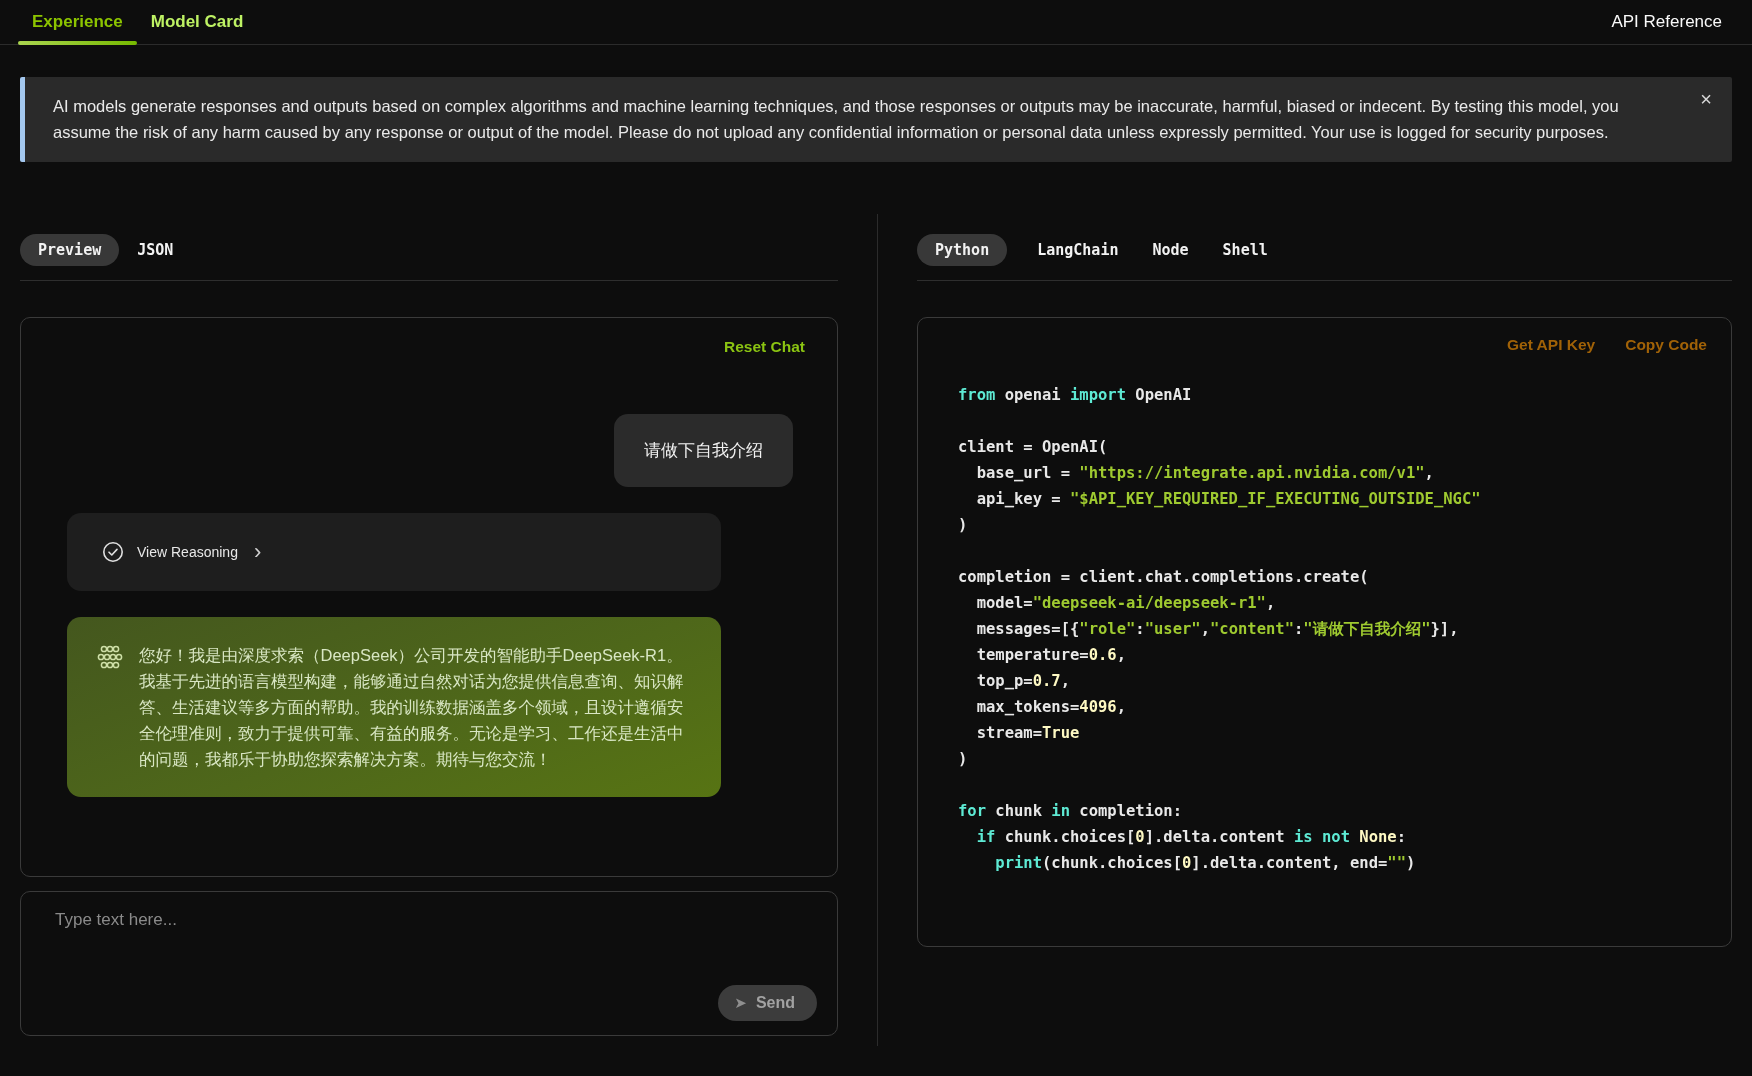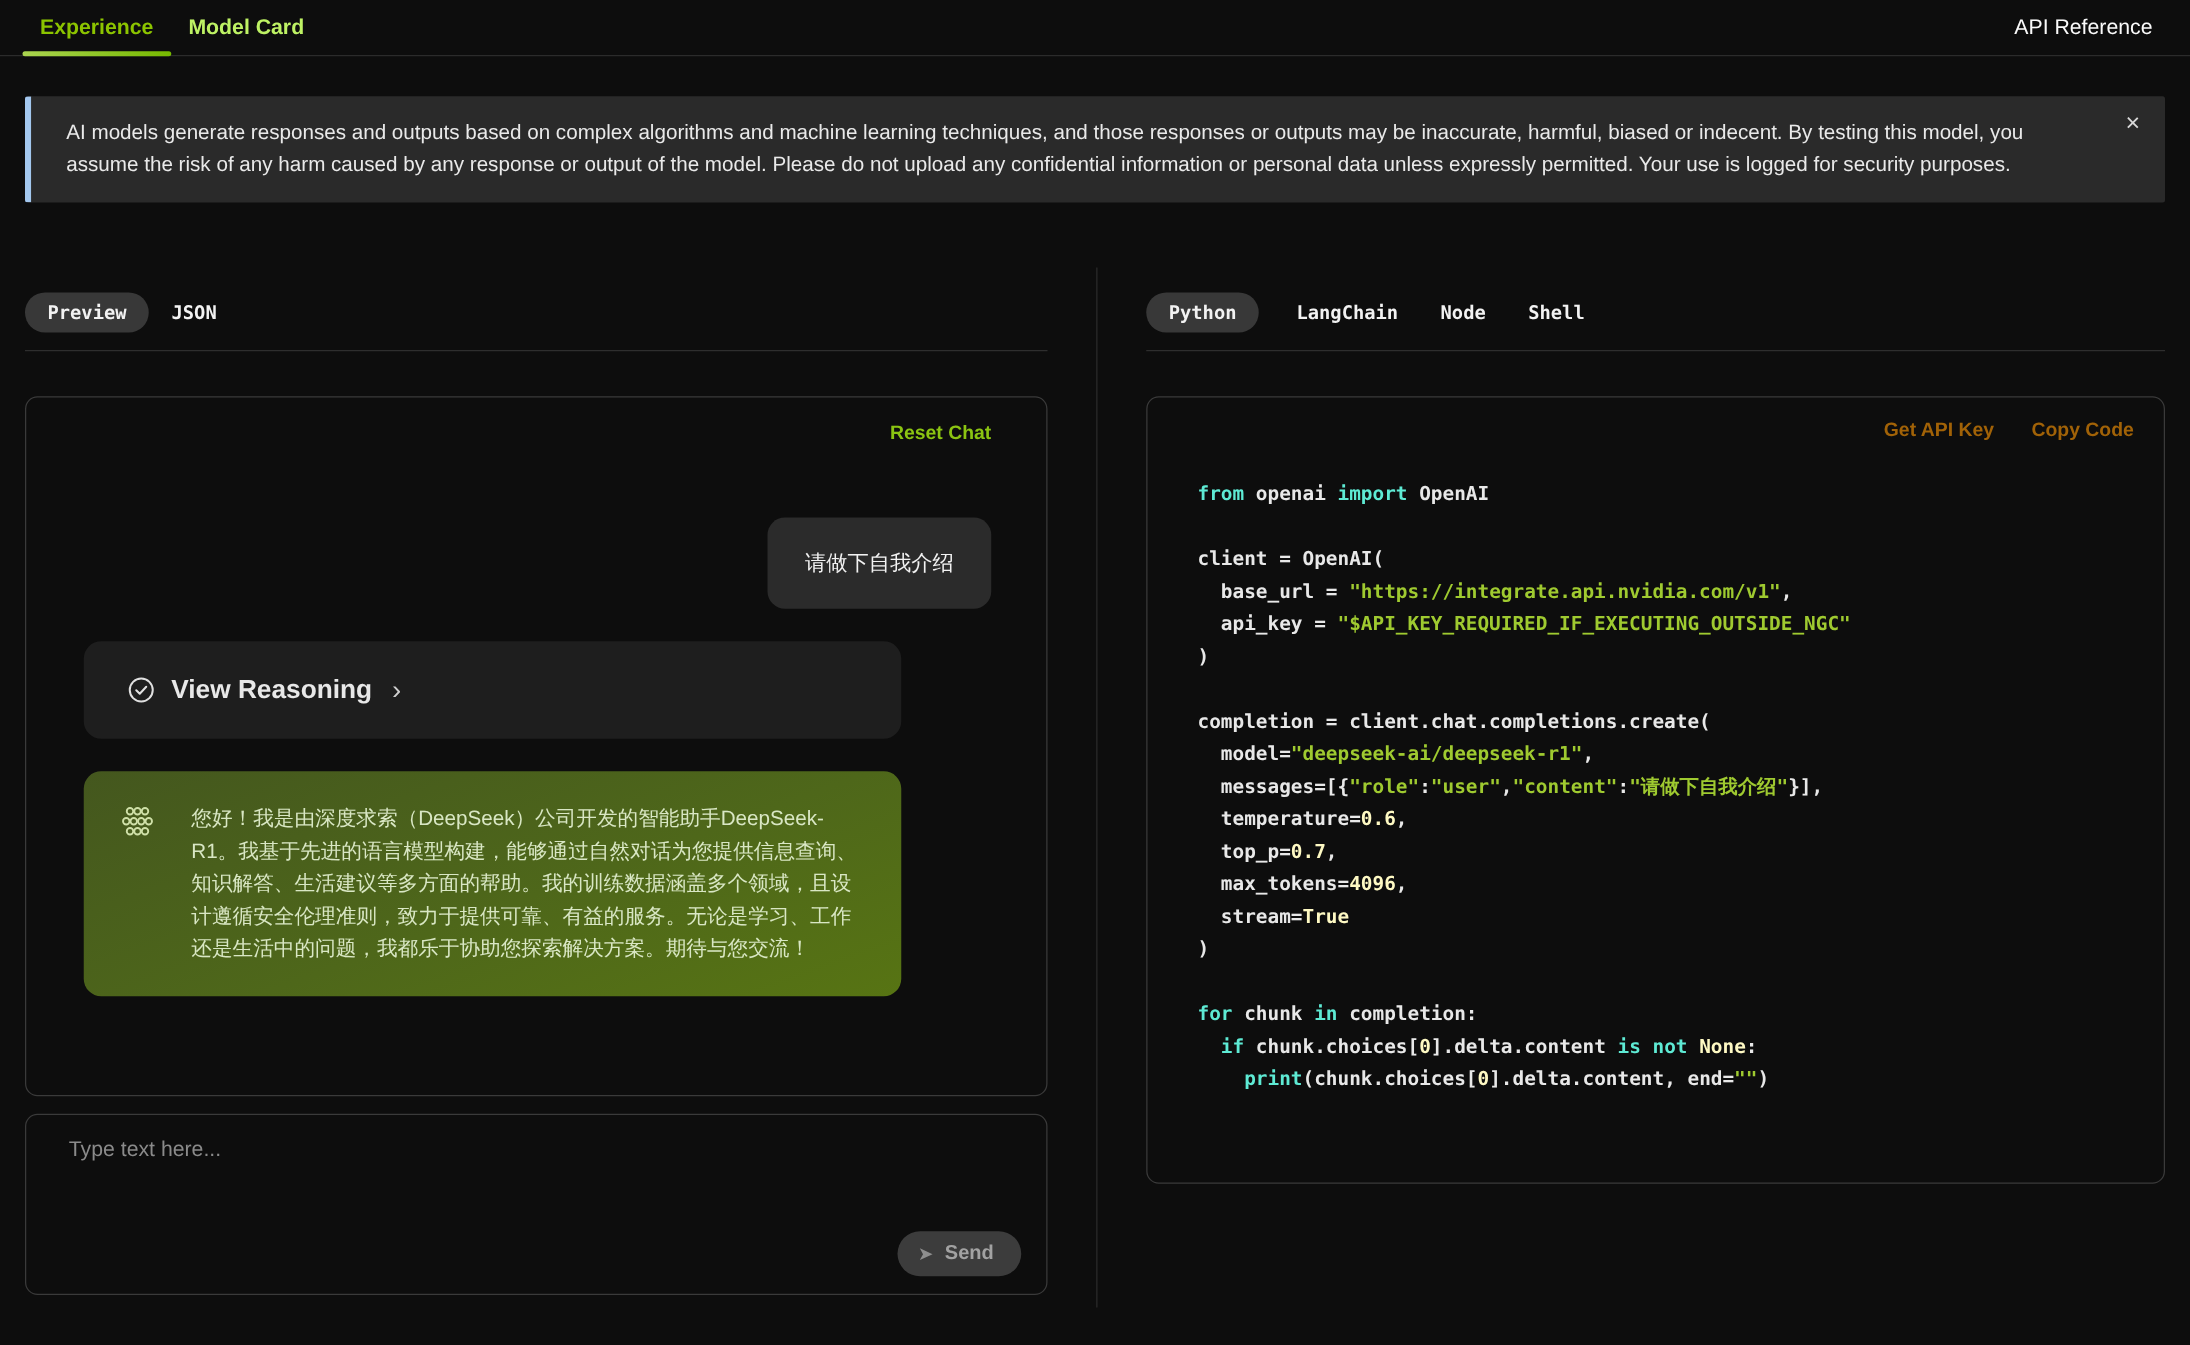--- a/index.html
+++ b/index.html
@@ -102,21 +102,21 @@
     margin-top: 36px;
     height: 560px;
     border: 1px solid #3a3a3a;
     border-radius: 10px;
     padding: 20px 24px;
     display: flex;
     flex-direction: column;
   }
   .reset-chat {
     align-self: flex-end;
-    margin-right: 20px;
+    margin-right: 8px;
     font-size: 15.5px;
     font-weight: 600;
     color: #8bc412;
     cursor: pointer;
   }
   .user-bubble {
     align-self: flex-end;
     margin-top: 58px;
     margin-right: 20px;
     background: #2b2b2b;
@@ -128,30 +128,30 @@
   .reasoning-row {
     margin: 26px 92px 0 22px;
     background: #1e1e1e;
     border-radius: 14px;
     padding: 27px 34px;
     display: flex;
     align-items: center;
     gap: 12px;
     cursor: pointer;
   }
-  .reasoning-label { font-size: 21px; font-weight: 700; color: #e8e8e8; }
+  .reasoning-label { font-size: 14px; font-weight: 400; color: #e8e8e8; }
   .reasoning-chevron { font-size: 22px; color: #cfcfcf; margin-left: 4px; line-height: 1; }
   .assistant-bubble {
     margin: 26px 92px 0 22px;
     border-radius: 14px;
     padding: 25px 28px;
     background: linear-gradient(160deg, #44571e 0%, #4e671a 55%, #577413 100%);
     display: flex;
     align-items: flex-start;
-    gap: 28px;
+    gap: 14px;
   }
   .assistant-text {
     flex: 1;
     font-size: 16.5px;
     line-height: 26px;
     color: #d9e7c4;
   }
   
   .composer {
     margin-top: 14px;

